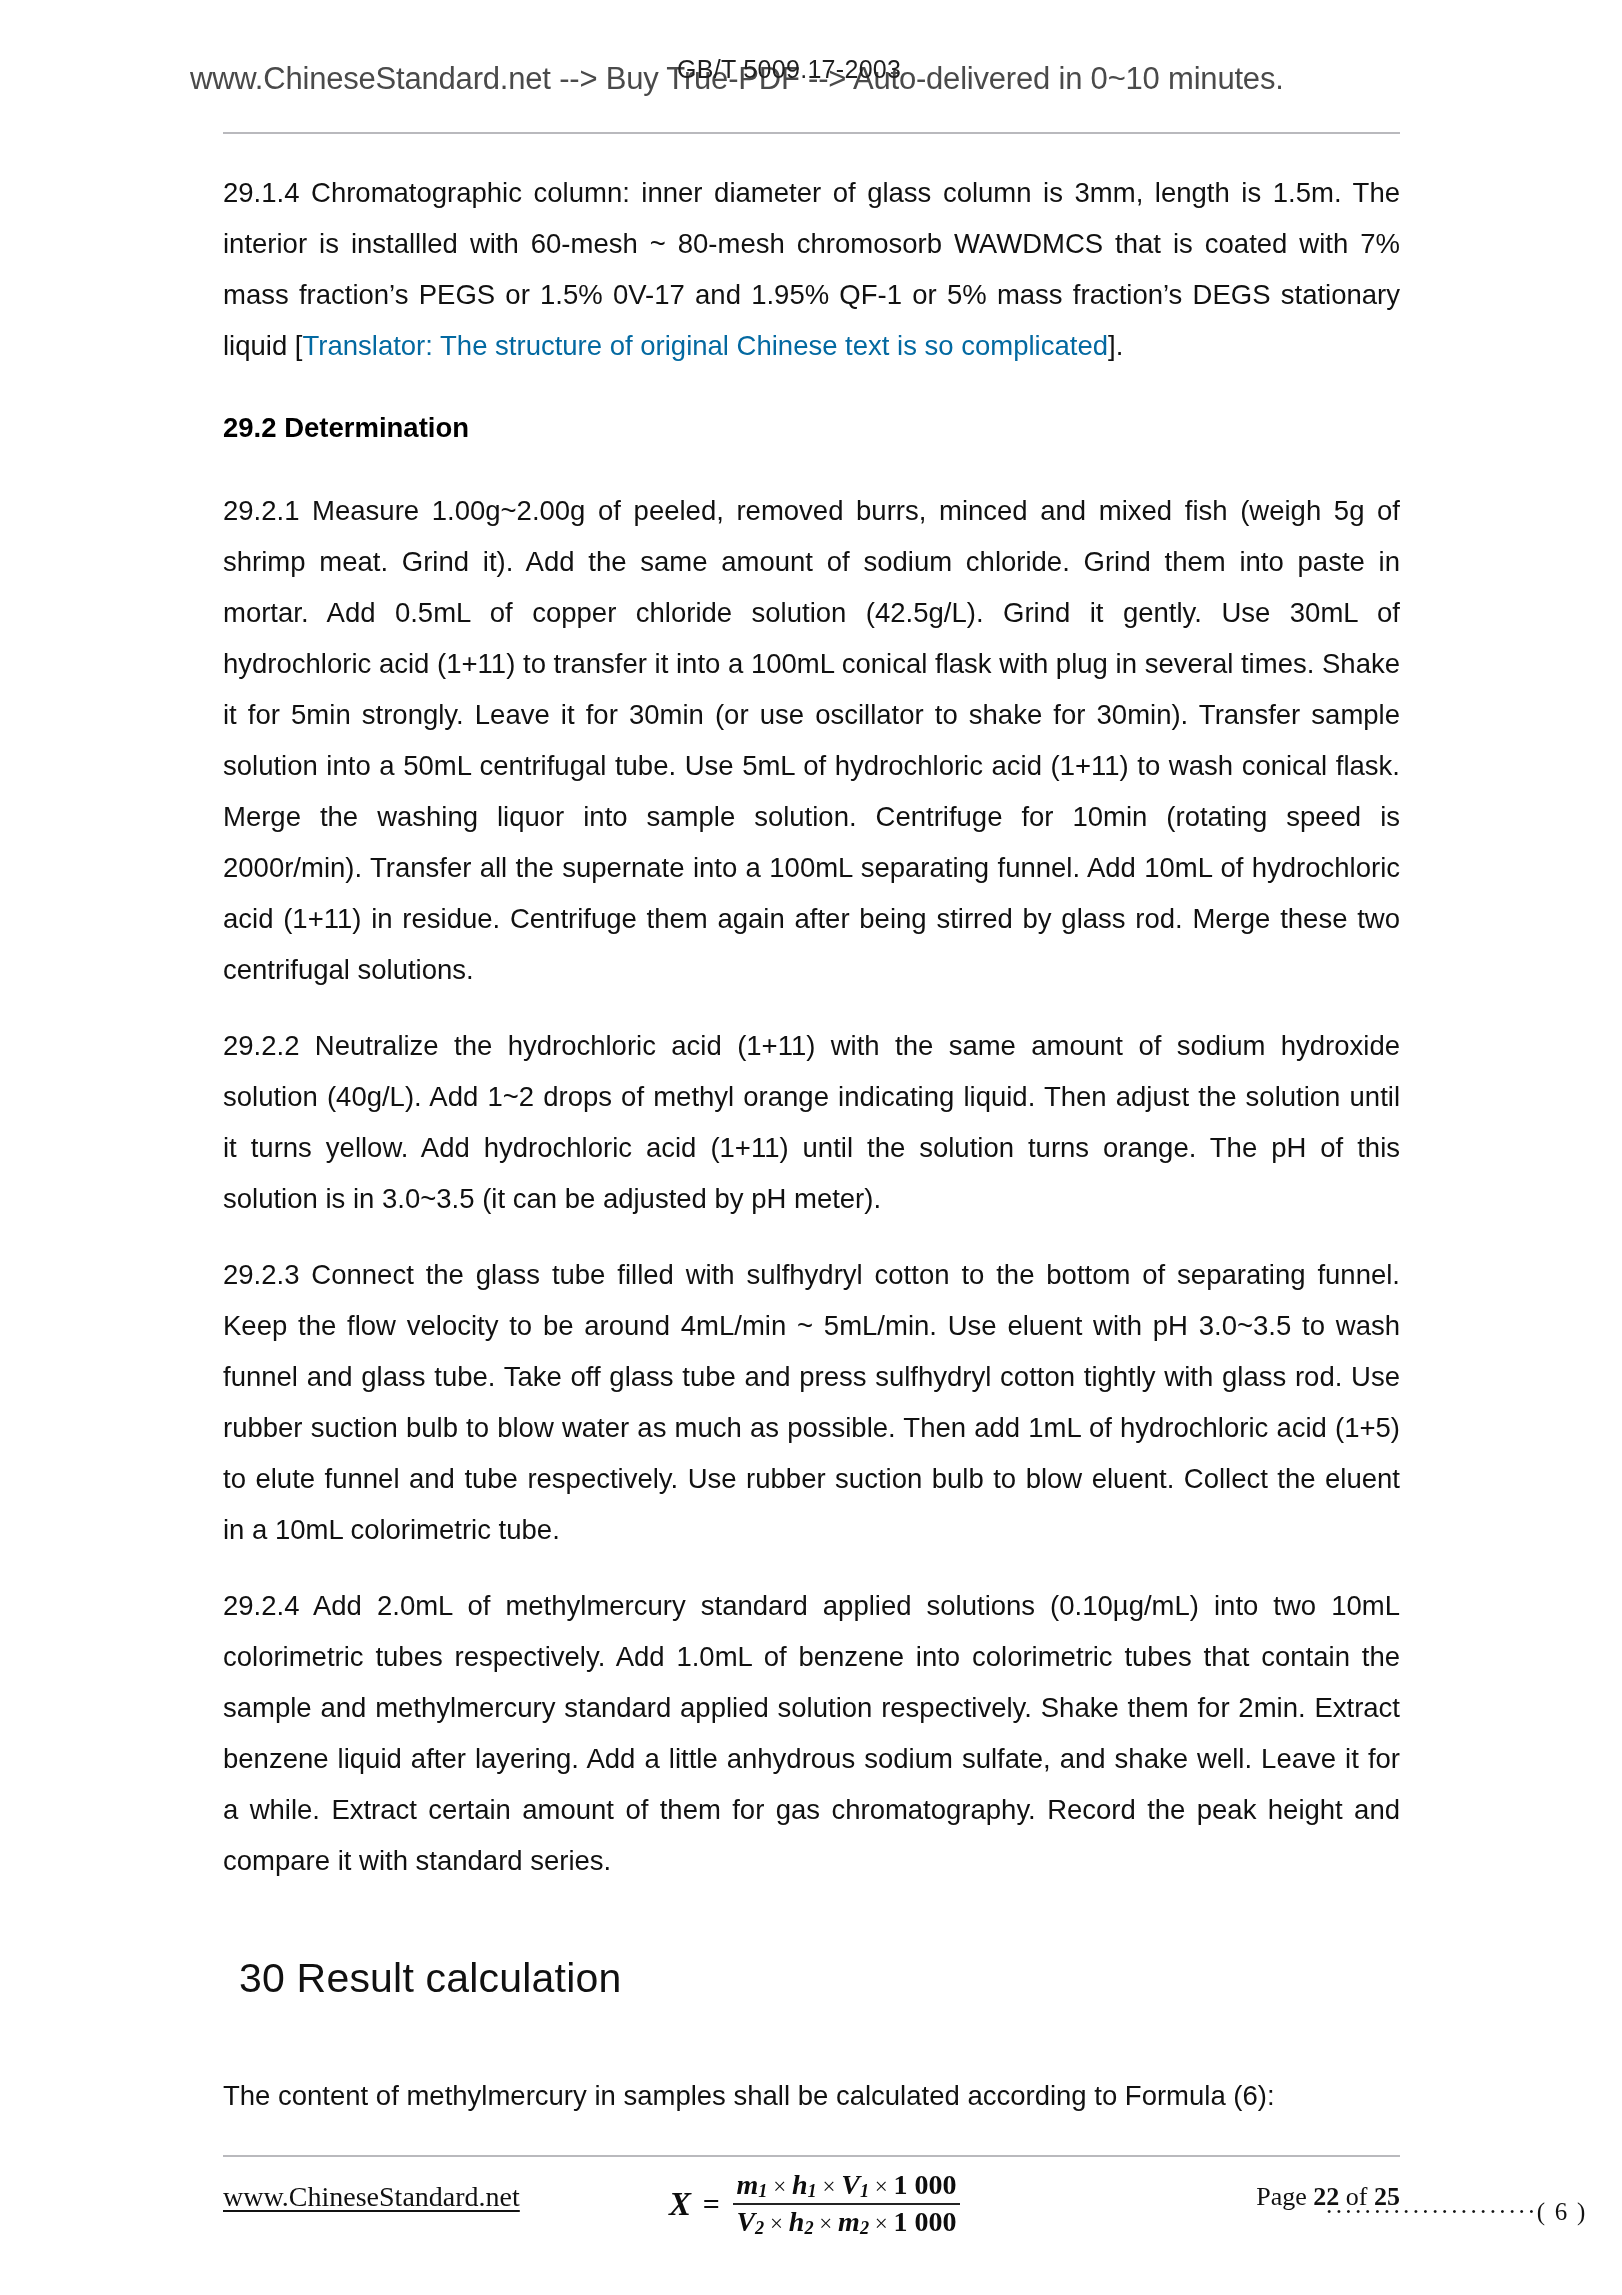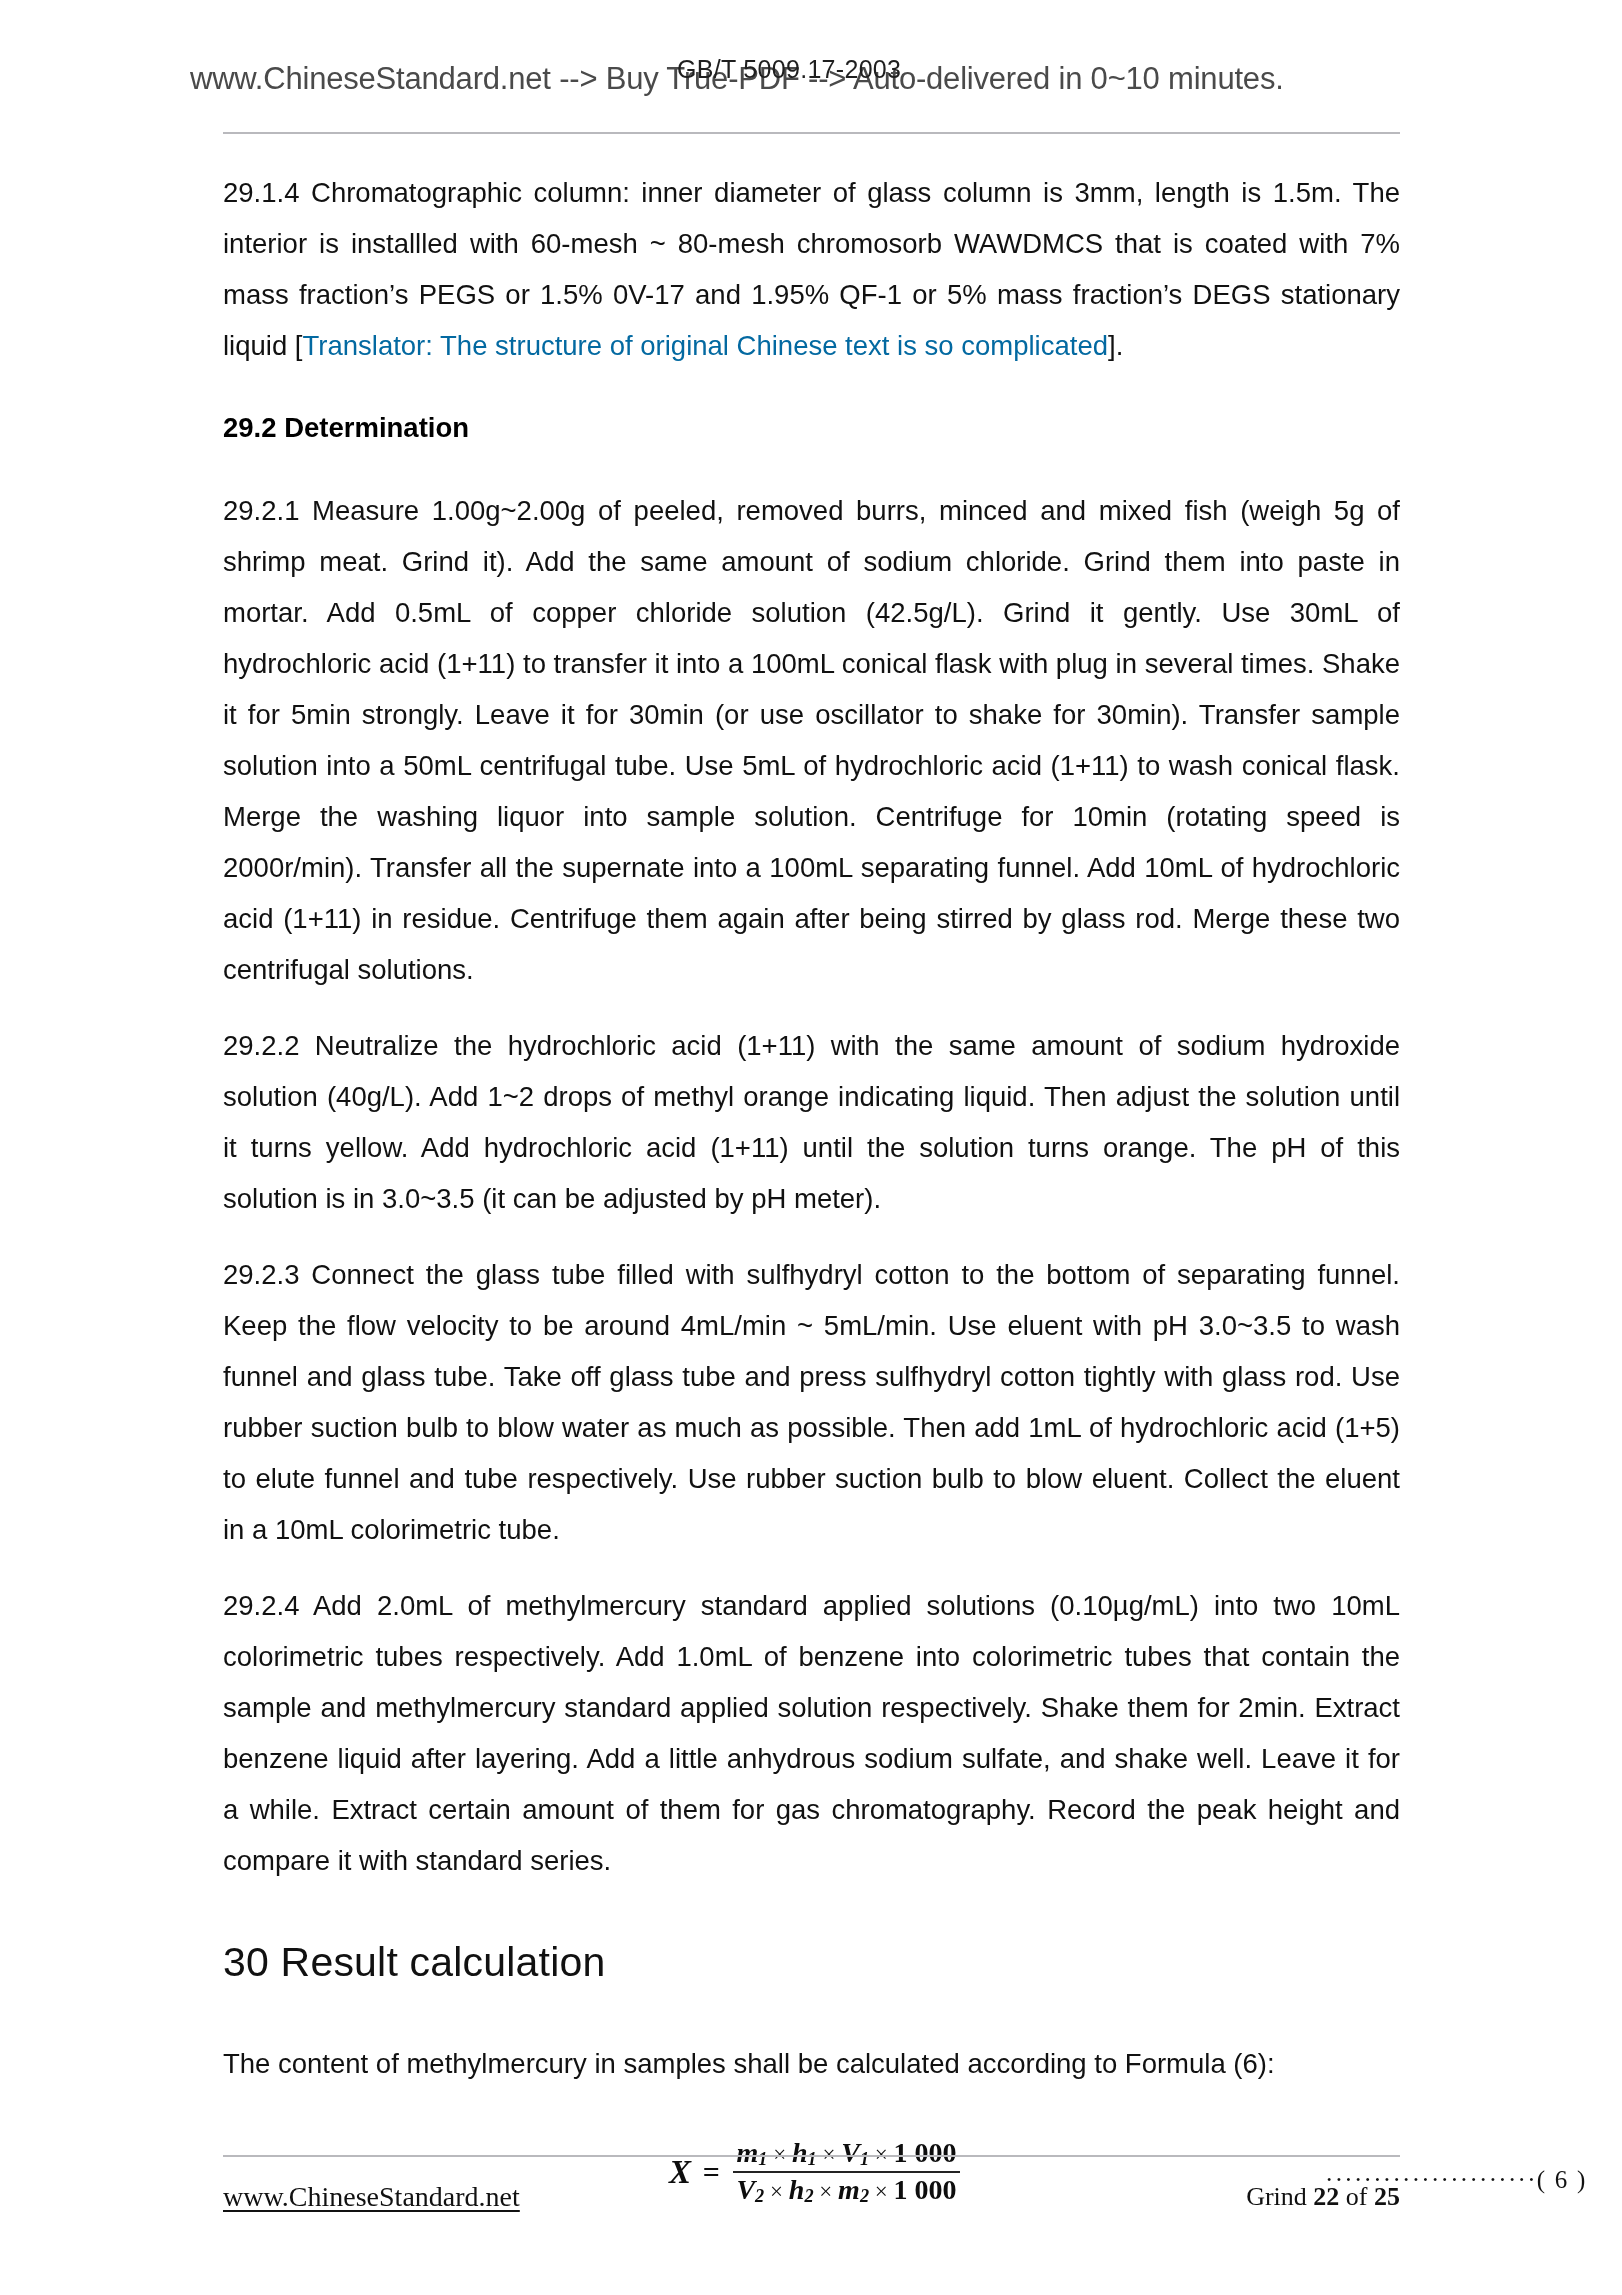--- a/index.html
+++ b/index.html
@@ -84,21 +84,21 @@
   .gap-lg { height: 50px; }
 
   h3.sub-heading {
     margin: 0;
     font-size: 27.5px;
     line-height: 40px;
     font-weight: bold;
     color: #000000;
   }
   h2.section-heading {
-    margin: 0;
+    margin: 16px;
     font-size: 41px;
     line-height: 52px;
     font-weight: normal;
     color: #111111;
     letter-spacing: 0.2px;
   }
 
   
   .formula-row {
     position: relative;
@@ -268,21 +268,21 @@
 
     <div class="gap-md"></div>
 
     <p class="body-text">Where:</p>
 
   </div>
 
   <div class="footer-rule"></div>
   <div class="footer">
     <a class="footer-link" href="#">www.ChineseStandard.net</a>
-    <div class="footer-page"><span>Grind</span>
+    <div class="footer-page"><span>Page</span>
       <b>22</b>
       <span>of</span>
       <b>25</b>
     </div>
   </div>
 
 </div>
 
 
 </body></html>

